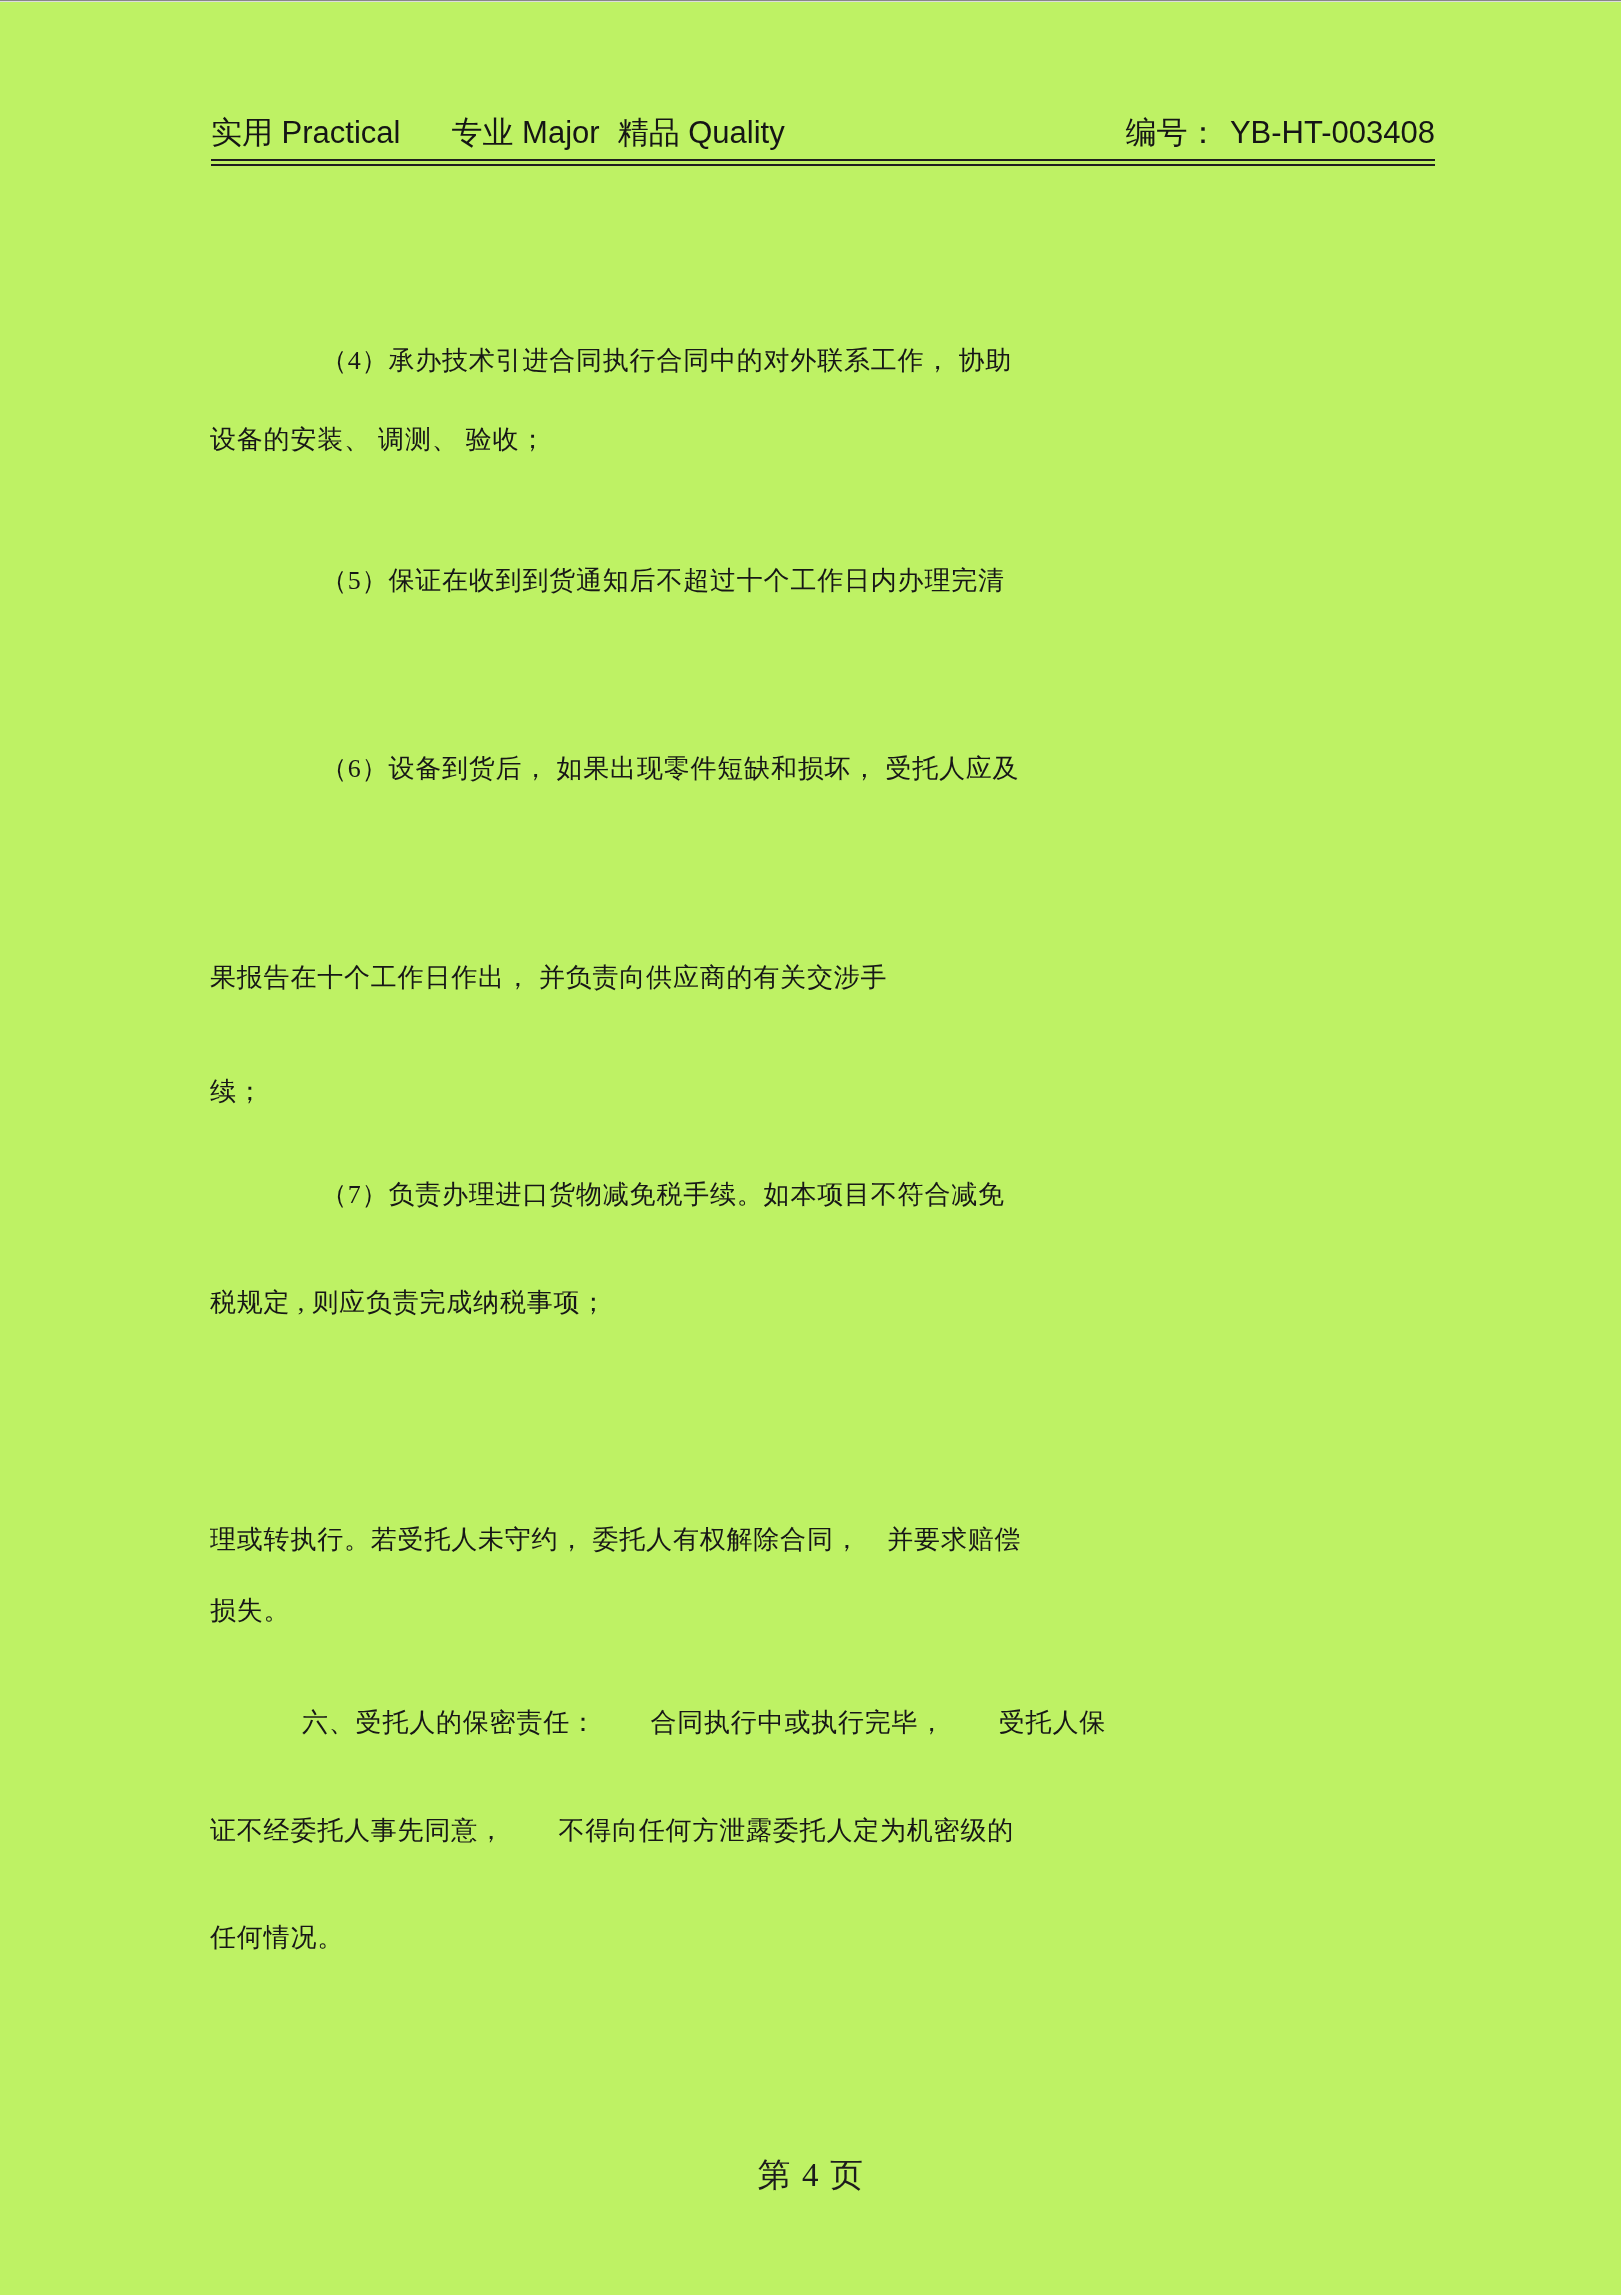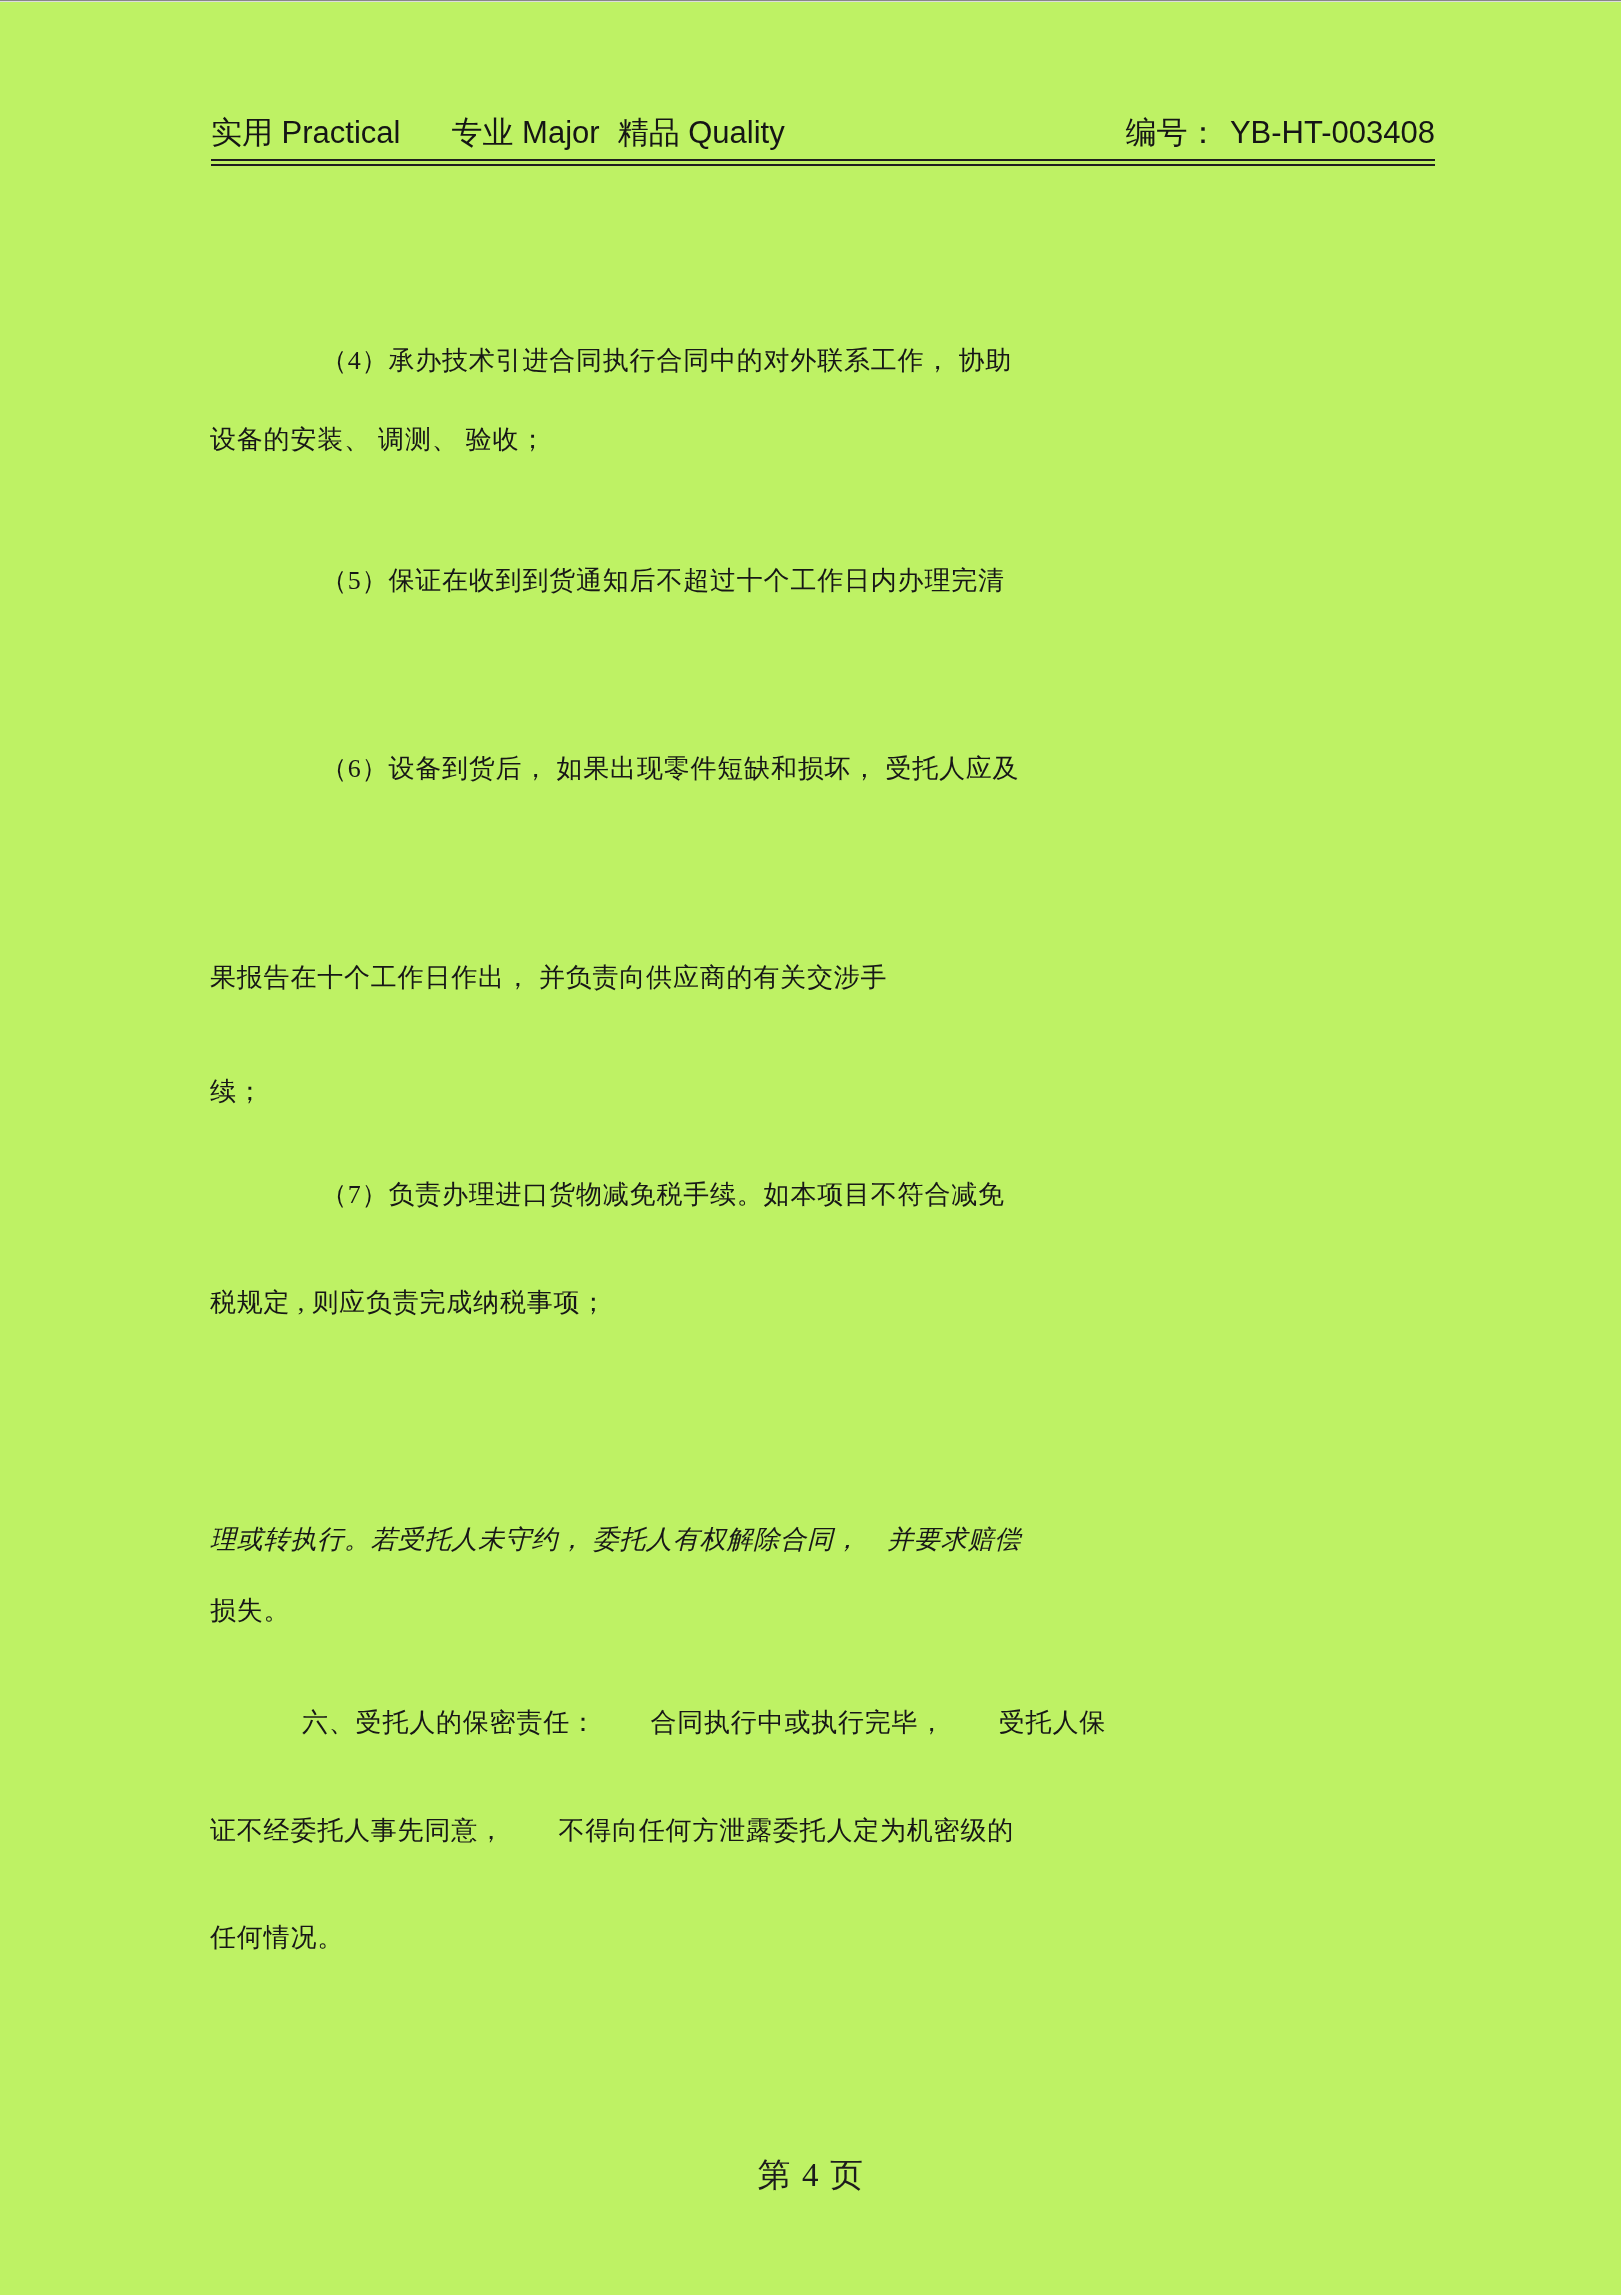--- a/index.html
+++ b/index.html
@@ -90,21 +90,21 @@
   <div class="header-rule"></div>
 
   <div class="line" style="top:345px;  left:321px;">（4）承办技术引进合同执行合同中的对外联系工作， 协助</div>
   <div class="line" style="top:424px;  left:210px;">设备的安装、 调测、 验收；</div>
   <div class="line" style="top:565px;  left:321px;">（5）保证在收到到货通知后不超过十个工作日内办理完清</div>
   <div class="line" style="top:753px;  left:321px;">（6）设备到货后， 如果出现零件短缺和损坏， 受托人应及</div>
   <div class="line" style="top:962px; left:210px;">果报告在十个工作日作出， 并负责向供应商的有关交涉手</div>
   <div class="line" style="top:1076px; left:210px;">续；</div>
   <div class="line" style="top:1179px; left:321px;">（7）负责办理进口货物减免税手续。如本项目不符合减免</div>
   <div class="line" style="top:1287px; left:210px;">税规定 , 则应负责完成纳税事项；</div>
-  <div class="line" style="top:1524px; left:210px;font-style:italic;">理或转执行。若受托人未守约， 委托人有权解除合同，　并要求赔偿</div>
+  <div class="line" style="top:1524px; left:210px;">理或转执行。若受托人未守约， 委托人有权解除合同，　并要求赔偿</div>
   <div class="line" style="top:1595px; left:210px;">损失。</div>
   <div class="line" style="top:1707px; left:302px;">六、受托人的保密责任：　　合同执行中或执行完毕，　　受托人保</div>
   <div class="line" style="top:1815px; left:210px;">证不经委托人事先同意，　　不得向任何方泄露委托人定为机密级的</div>
   <div class="line" style="top:1922px; left:210px;">任何情况。</div>
 
   <div class="footer">第 4 页</div>
 
 </div>
 
 

